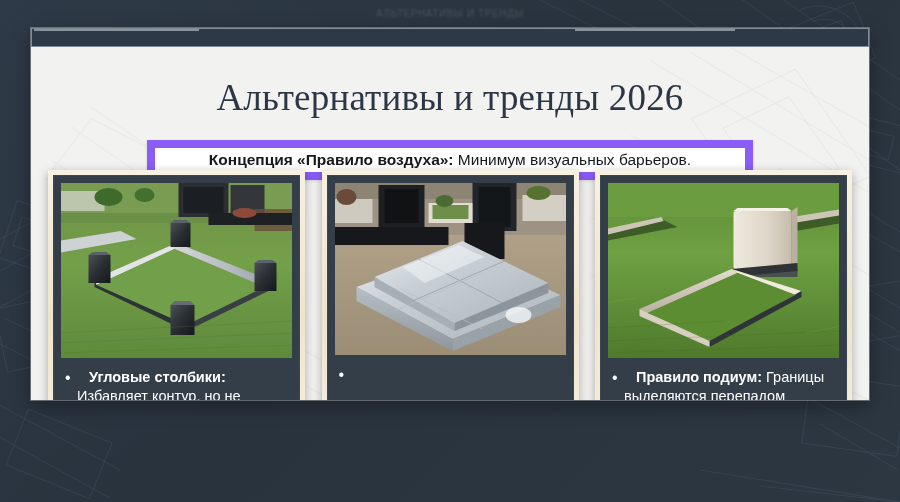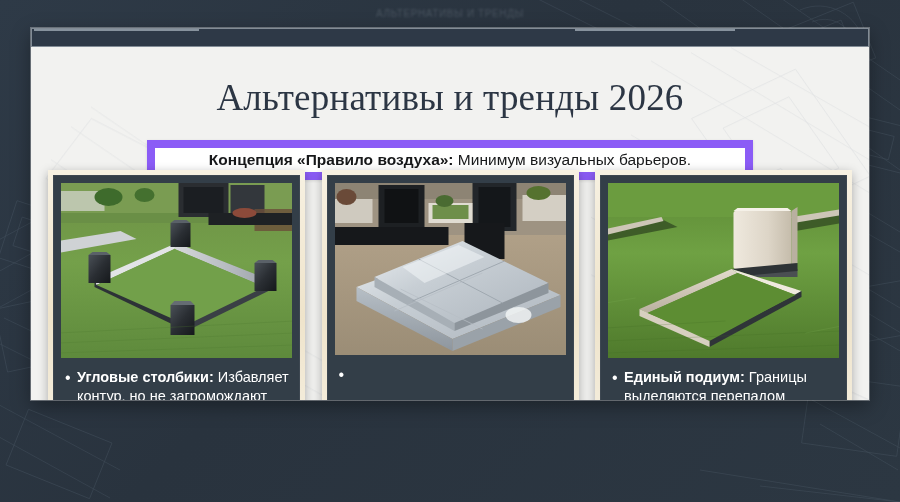--- a/index.html
+++ b/index.html
@@ -115,21 +115,21 @@
     flex:1 1 auto;
     display:flex;
     padding:10px 2px 0 4px;
     color:#ffffff;
     font-size:14.5px;line-height:19px;
   }
   .bullet{
     flex:0 0 auto;width:12px;
     font-size:16px;line-height:19px;color:#ffffff;
   }
-  .caption-text b{font-weight:bold;}
+  .caption-text b{font-weight:bold;margin-left:12px;}
 
   
   .card.mid .photo{height:172px;}
   .card.mid .caption{font-size:14.5px;}
 </style>
 </head>
 <body>
 
 <div class="backdrop">
   <div class="bp-lines">
@@ -367,19 +367,19 @@
             <g opacity=".22" stroke="#3f6b22" stroke-width="1">
               <path d="M0 170 L236 162 M0 158 L236 148 M0 145 L120 138"></path>
             </g>
             <g opacity=".18" stroke="#86b75c" stroke-width="1">
               <path d="M0 120 L30 115 M200 150 L236 143"></path>
             </g>
           </svg>
         </div>
         <div class="caption">
           <span class="bullet">•</span>
-          <span class="caption-text"><b>Единый подиум:</b><span> Границы выделяются перепадом уровней (цоколем), а не решетками.</span></span>
+          <span class="caption-text"><b>Правило подиум:</b><span> Границы выделяются перепадом уровней (цоколем), а не решетками.</span></span>
         </div>
       </div>
     </div>
 
   </div>
 </div>
 
 </body></html>

